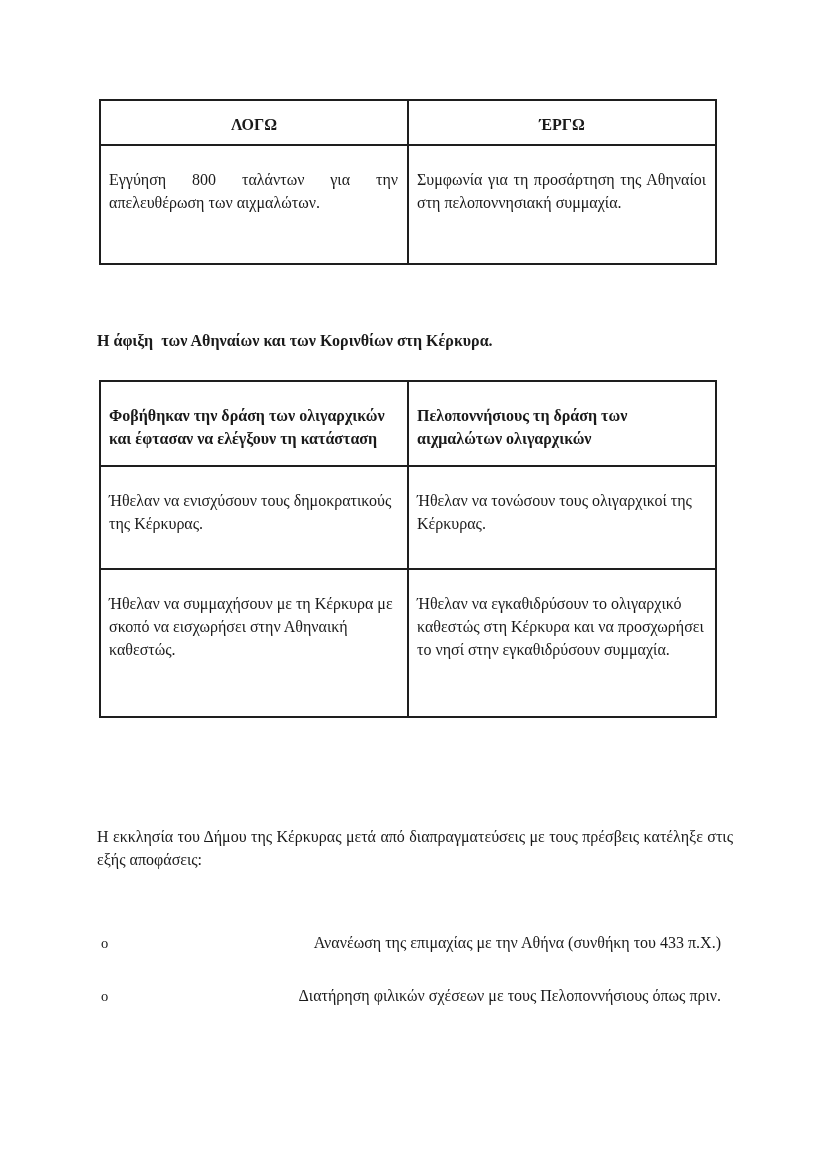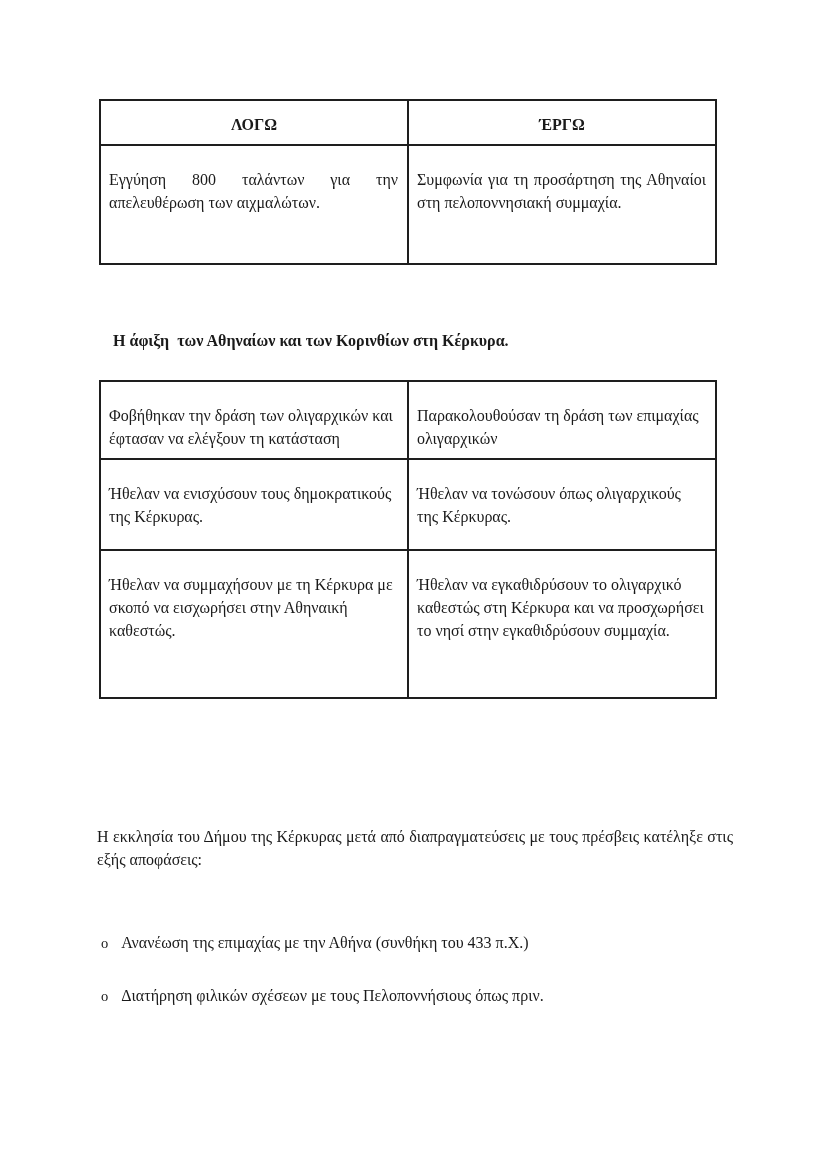--- a/index.html
+++ b/index.html
@@ -33,42 +33,42 @@
   }
   table.doc-table th {
     font-weight: bold;
     text-align: center;
     vertical-align: bottom;
     padding: 0 6px 8px 6px;
     height: 45px;
   }
   table.doc-table td {
     vertical-align: top;
-    padding: 22px 9px 8px 8px;
+    padding: 22px 9px 15px 8px;
     text-align: left;
   }
   #table-logo-ergo { top: 99px; }
   #table-logo-ergo td { text-align: justify; }
   #table-logo-ergo tr.body-row { height: 119px; }
 
   #table-athens-corinth { top: 380px; }
-  #table-athens-corinth tr.row-1 { height: 67px; }
-  #table-athens-corinth tr.row-2 { height: 91px; }
+  #table-athens-corinth tr.row-1 { height: 67px; font-weight: bold; }
+  #table-athens-corinth tr.row-2 { height: 103px; }
   #table-athens-corinth tr.row-3 { height: 148px; }
 
   .doc-heading {
     position: absolute;
     left: 97px;
     margin: 0;
     font-size: 16px;
     font-weight: bold;
     line-height: 23px;
     white-space: pre-wrap;
   }
-  #heading-arrival { top: 329px; margin-left: 16px; }
+  #heading-arrival { top: 329px; }
   #heading-decisions { top: 822px; }
 
   .doc-paragraph {
     position: absolute;
     left: 97px;
     top: 825px;
     width: 636px;
     margin: 0;
     line-height: 23px;
     text-align: justify;
@@ -81,21 +81,21 @@
     align-items: baseline;
     line-height: 23px;
   }
   #bullet-1 { top: 931px; }
   #bullet-2 { top: 984px; }
   .bullet-marker {
     flex: 0 0 auto;
     font-size: 14.5px;
     margin-right: 13px;
   }
-  .bullet-text { flex: 1 1 auto; }
+  .bullet-text { flex: 1 1 auto; text-align: right; }
 </style>
 </head>
 <body>
 
 <div class="page">
 
   <table class="doc-table" id="table-logo-ergo">
     <tbody>
       <tr class="header-row">
         <th>ΛΟΓΩ</th>
@@ -107,25 +107,25 @@
       </tr>
     </tbody>
   </table>
 
   <h2 class="doc-heading" id="heading-arrival">Η άφιξη  των Αθηναίων και των Κορινθίων στη Κέρκυρα.</h2>
 
   <table class="doc-table" id="table-athens-corinth">
     <tbody>
       <tr class="row-1">
         <td>Φοβήθηκαν την δράση των ολιγαρχικών και έφτασαν να ελέγξουν τη κατάσταση</td>
-        <td>Παρακολουθούσαν τη δράση των επιμαχίας ολιγαρχικών</td>
+        <td>Πελοποννήσιους τη δράση των αιχμαλώτων ολιγαρχικών</td>
       </tr>
       <tr class="row-2">
         <td>Ήθελαν να ενισχύσουν τους δημοκρατικούς της Κέρκυρας.</td>
-        <td>Ήθελαν να τονώσουν όπως ολιγαρχικούς της Κέρκυρας.</td>
+        <td>Ήθελαν να τονώσουν τους ολιγαρχικοί της Κέρκυρας.</td>
       </tr>
       <tr class="row-3">
         <td>Ήθελαν να συμμαχήσουν με τη Κέρκυρα με σκοπό να εισχωρήσει στην Αθηναική καθεστώς.</td>
         <td>Ήθελαν να εγκαθιδρύσουν το ολιγαρχικό καθεστώς στη Κέρκυρα και να προσχωρήσει το νησί στην εγκαθιδρύσουν συμμαχία.</td>
       </tr>
     </tbody>
   </table>
 
 
   <p class="doc-paragraph">Η εκκλησία του Δήμου της Κέρκυρας μετά από διαπραγματεύσεις με τους πρέσβεις κατέληξε στις εξής αποφάσεις:</p>

